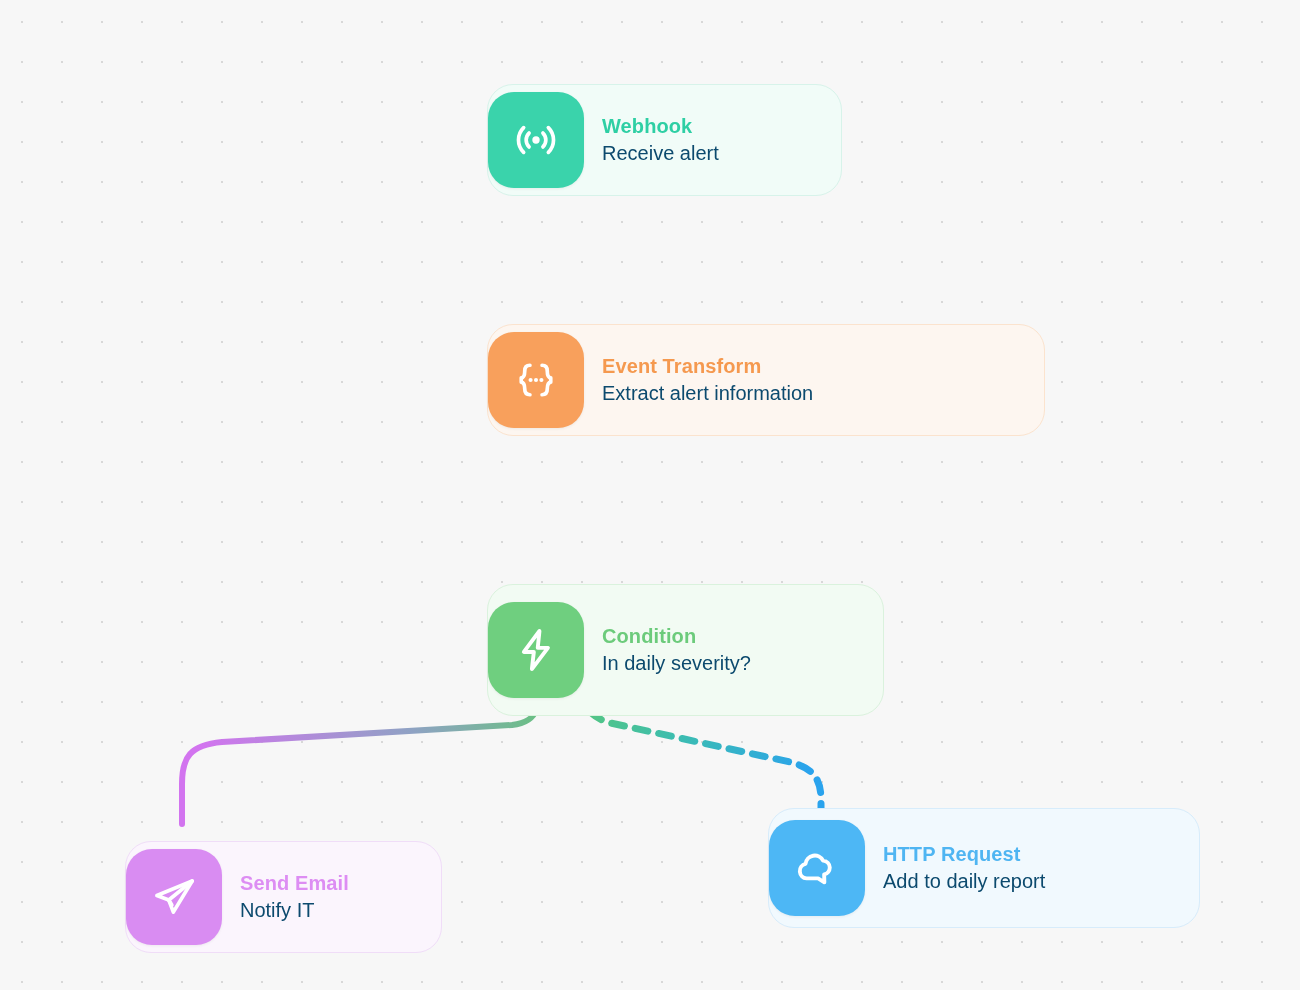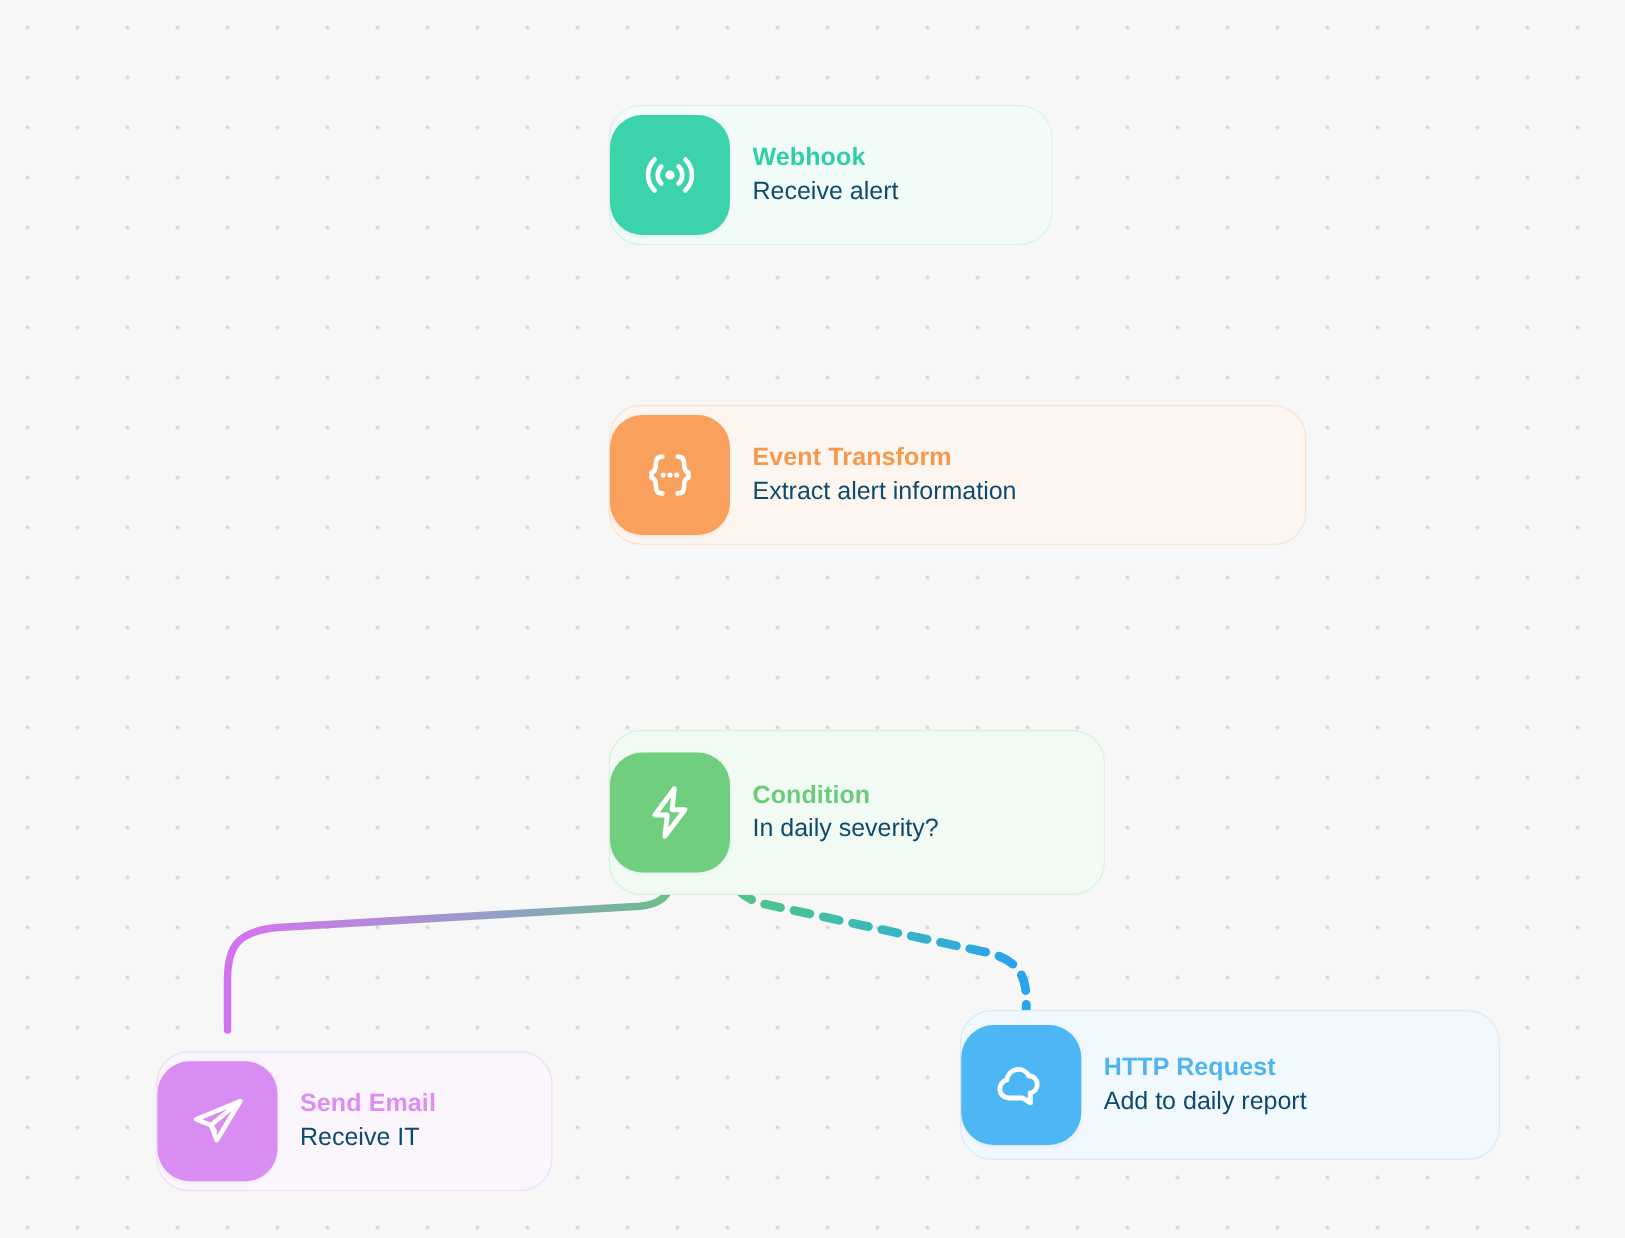--- a/index.html
+++ b/index.html
@@ -226,21 +226,21 @@
       <span>
         <svg width="52" height="52" viewBox="0 0 24 24" fill="none" stroke="#ffffff" stroke-width="1.7" stroke-linejoin="round" stroke-linecap="round">
           <path d="M20.4 4.6 4.1 11.3l5.5 2.1 2.1 5.6z"></path>
           <path d="M20.4 4.6 9.6 13.4"></path>
           <path d="M9.6 13.4l1.4 2.3"></path>
         </svg>
       </span>
     </div>
     <div class="node-text">
       <div class="node-kind">Send Email</div>
-      <div class="node-title">Receive IT</div>
+      <div class="node-title">Notify IT</div>
     </div>
   </div>
 
   <div class="node node-http">
     <div class="node-icon">
       <span>
         <svg width="52" height="52" viewBox="0 0 24 24" fill="none" stroke="#ffffff" stroke-width="1.8" stroke-linejoin="round" stroke-linecap="round">
           <path d="M7.2 16.8a3.4 3.4 0 0 1-.5-6.7 4.3 4.3 0 0 1 8.1-1.5 3.2 3.2 0 0 1 3.1 3.2 3.3 3.3 0 0 1-2.6 3.2l.1 3.6-2.9-1.8z"></path>
         </svg>
       </span>

